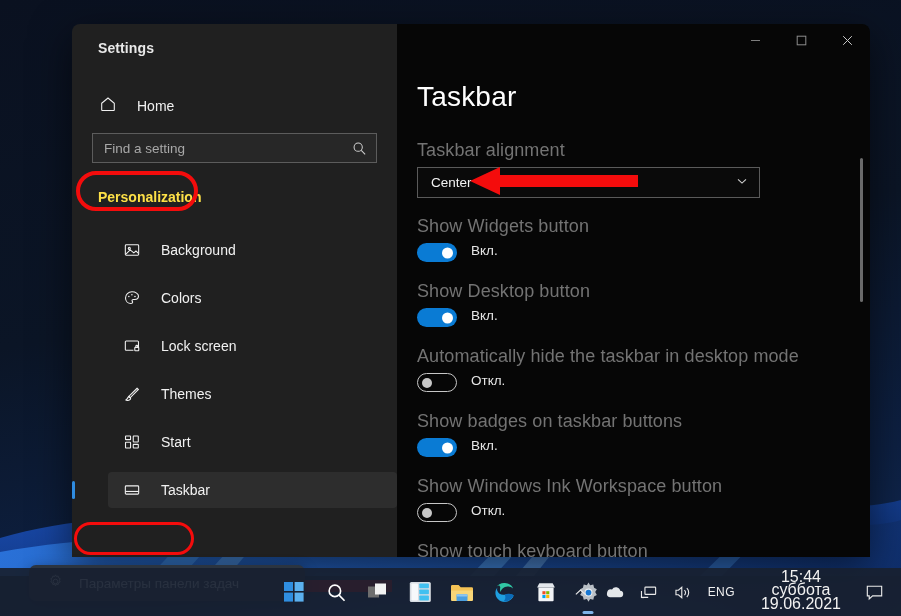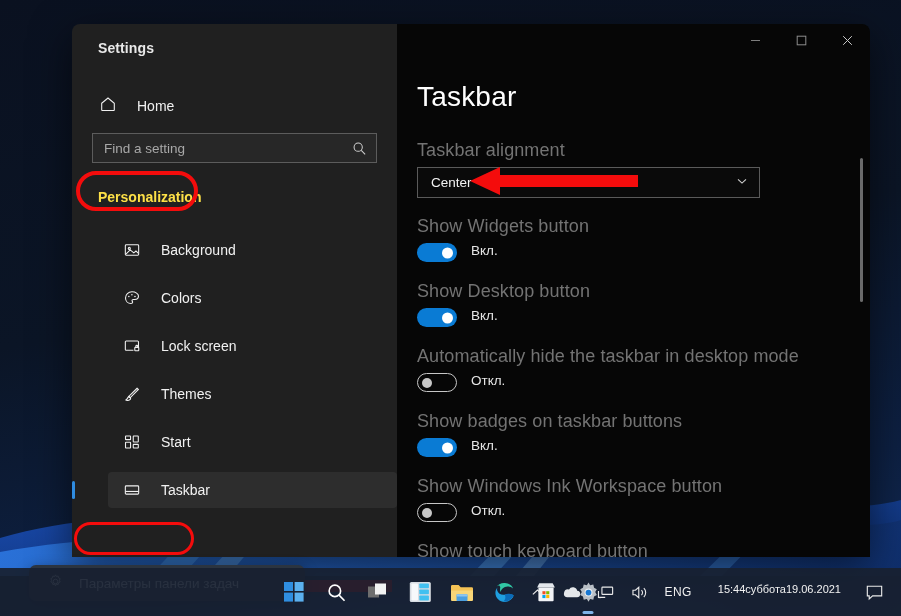--- a/index.html
+++ b/index.html
@@ -163,22 +163,22 @@
   .active-dot{
     position:absolute; bottom:-9px; left:50%; transform:translateX(-50%);
     width:11px; height:3px; border-radius:2px; background:#7fb3e8;
   }
   #tray{
     position:absolute; right:0; display:flex; align-items:center; height:48px;
   }
   .tray-icon{ width:24px; height:24px; display:flex; align-items:center; justify-content:center; margin:0 5px; }
   #tray-lang{ color:#f0f0f0; font-size:12px; margin:0 22px 0 8px; letter-spacing:.4px;}
   #clock{
-    display:flex; flex-direction:row; align-items:center; justify-content:center;
-    color:#f2f2f2; font-size:11px; line-height:13.5px; margin:0 10px 4px 4px; min-width:60px;
+    display:flex; flex-direction:column; align-items:center; justify-content:center;
+    color:#f2f2f2; font-size:16px; line-height:13.5px; margin:0 10px 4px 4px; min-width:60px;
   }
   #notif-btn{ width:26px; height:26px; margin:0 14px 0 10px; display:flex; align-items:center; justify-content:center; }
 </style>
 </head>
 <body>
 
 <div id="desktop">
   <div id="bloom">
     <svg width="901" height="90" viewBox="0 0 901 90">
       <defs>

